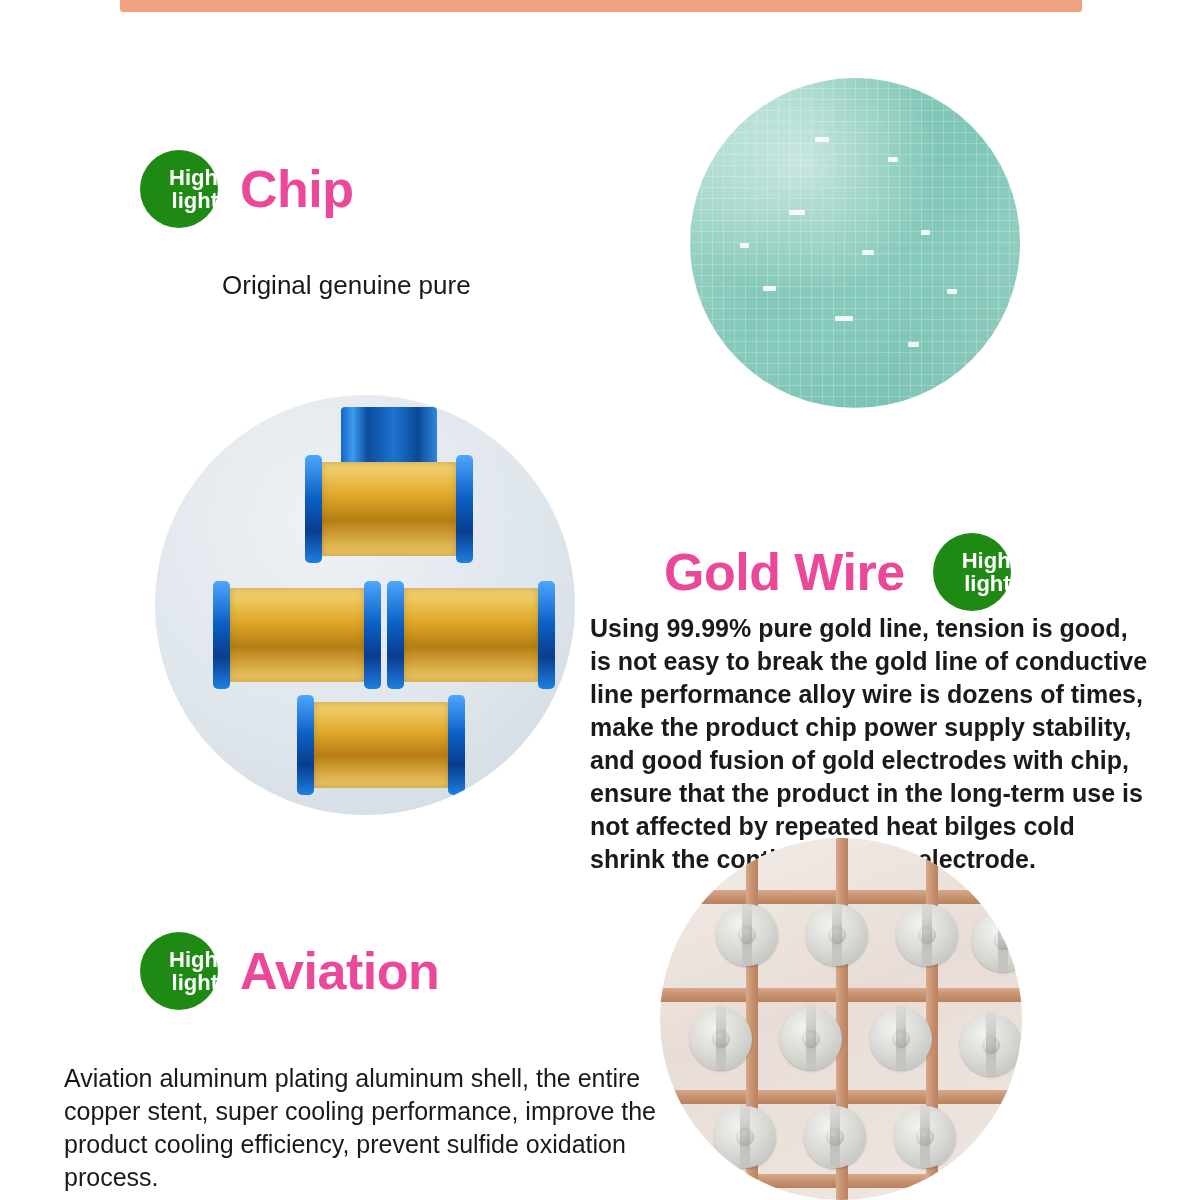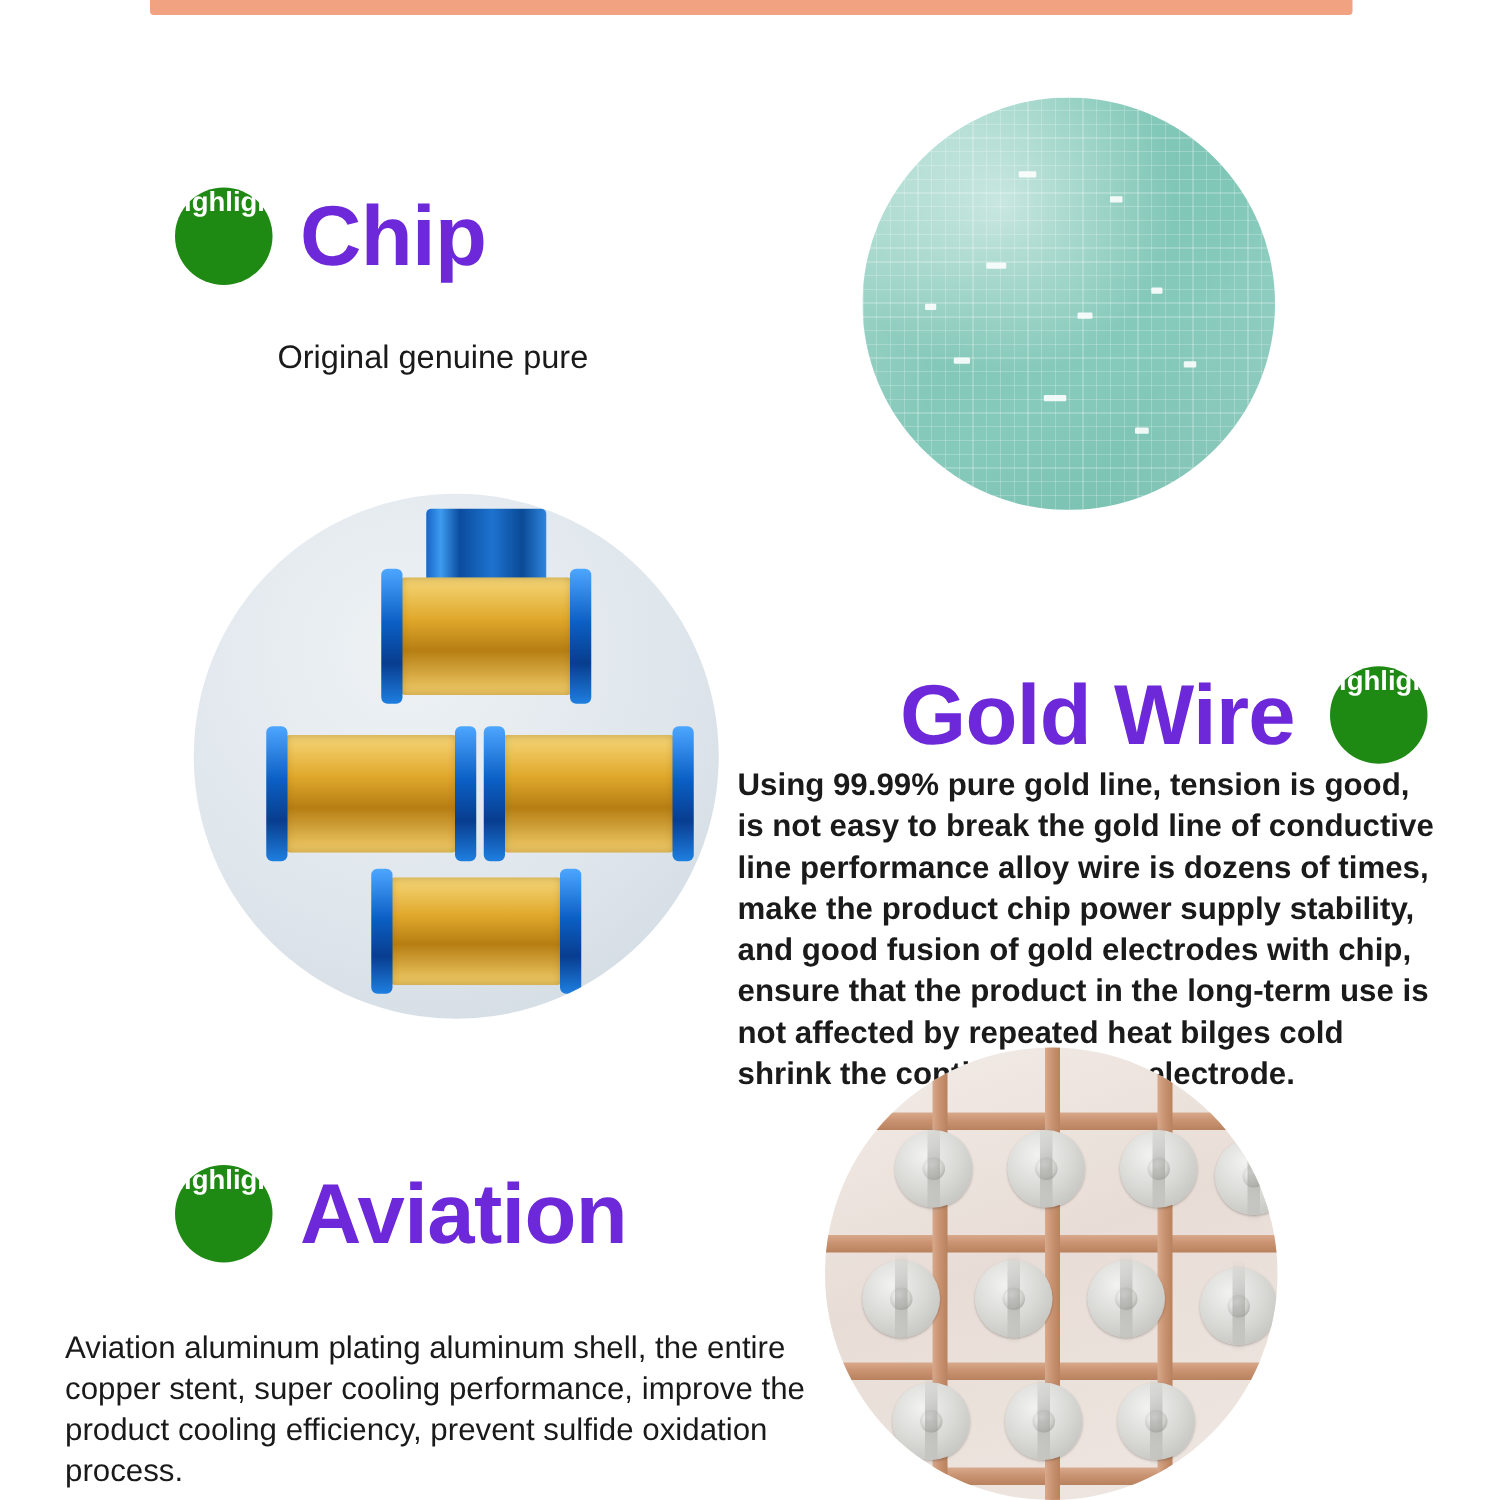--- a/index.html
+++ b/index.html
@@ -27,33 +27,34 @@
   }
 
   
   .highlight-badge {
     width: 78px;
     height: 78px;
     border-radius: 50%;
     background: #1f8a13;
     color: #ffffff;
     display: flex;
-    align-items: flex-start;
+    flex-direction: column;
+    align-items: flex-end;
     justify-content: center;
     line-height: 1.05;
     font-size: 22px;
     font-weight: 700;
     text-align: center;
   }
   .highlight-badge span { display: block; }
 
   .section-title {
-    font-size: 68px;
+    font-size: 52px;
     font-weight: 700;
-    color: #6d28d9;
+    color: #ec4899;
     letter-spacing: -0.5px;
     white-space: nowrap;
   }
 
   .body-text {
     font-size: 25px;
     color: #1a1a1a;
     line-height: 1.32;
   }
 
@@ -146,21 +147,21 @@
     top: 12px;
     width: 96px;
     height: 60px;
     background: linear-gradient(90deg, #1565c9 0%, #3e9bf0 12%, #0b4c9e 28%, #1d73cf 55%, #0a4a96 80%, #2f86de 100%);
     border-radius: 4px;
   }
 
   
   #goldwire-heading-row {
     position: absolute;
-    left: 720px;
+    left: 664px;
     top: 533px;
     display: flex;
     align-items: center;
     gap: 28px;
   }
   #goldwire-body {
     position: absolute;
     left: 590px;
     top: 612px;
     width: 560px;
@@ -171,21 +172,21 @@
   #bracket-section {
     position: absolute;
     left: 140px;
     top: 932px;
     display: flex;
     align-items: center;
     gap: 22px;
   }
   #bracket-body {
     position: absolute;
-    left: 52px;
+    left: 64px;
     top: 1062px;
     width: 640px;
   }
 
   
   #bracket-photo {
     position: absolute;
     left: 660px;
     top: 838px;
     width: 362px;

